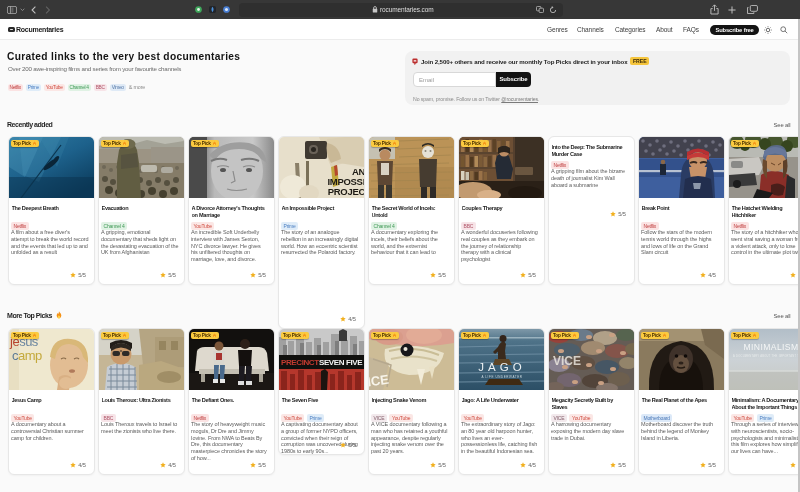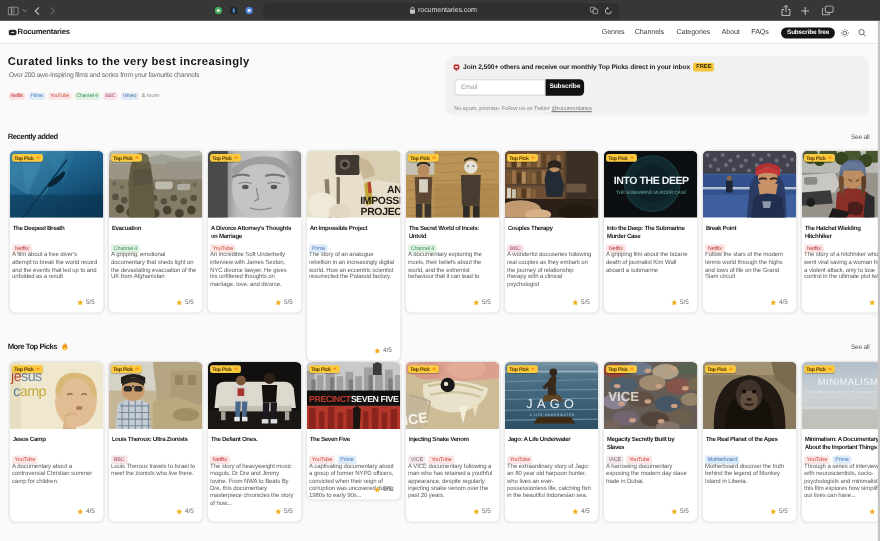--- a/index.html
+++ b/index.html
@@ -115,21 +115,21 @@
         <line x1="7.2" y1="7.2" x2="8.2" y2="8.2"></line>
         <line x1="1.8" y1="8.2" x2="2.8" y2="7.2"></line>
         <line x1="7.2" y1="2.8" x2="8.2" y2="1.8"></line>
       </g>
     </svg>
   <svg class="hicon" style="left:780px" width="8" height="8" viewBox="0 0 10 10">
       <circle cx="4" cy="4" r="3" fill="none" stroke="#555" stroke-width="1"></circle>
       <line x1="6.3" y1="6.3" x2="9" y2="9" stroke="#555" stroke-width="1"></line>
     </svg>
 </div>
-<div class="hero-title">Curated links to the very best increasingly</div>
+<div class="hero-title">Curated links to the very best documentaries</div>
 <div class="hero-sub">Over 200 awe-inspiring films and series from your favourite channels</div>
 <div class="hchips">
     <span class="hchip" style="background:#fbe3e3;color:#c04040">Netflix</span>
     <span class="hchip" style="background:#dfecf8;color:#4b7fc2">Prime</span>
     <span class="hchip" style="background:#fbe7e5;color:#cf4a3e">YouTube</span>
     <span class="hchip" style="background:#e0f2e4;color:#3f9a56">Channel 4</span>
     <span class="hchip" style="background:#f7e4e8;color:#b05568">BBC</span>
     <span class="hchip" style="background:#dfeaf6;color:#5578a8">Vimeo</span>
     <span class="more">&amp; more</span>
   </div>
@@ -451,34 +451,20 @@
       <div class="cd">A wonderful docuseries following real couples as they embark on the journey of relationship therapy with a clinical psychologist</div>
       <div class="rate">
         <svg width="6" height="6" viewBox="0 0 12 12" style="vertical-align:-1px">
           <path d="M6 0.6 L7.6 4 L11.4 4.5 L8.7 7.1 L9.3 10.9 L6 9.1 L2.7 10.9 L3.3 7.1 L0.6 4.5 L4.4 4Z" fill="#f2b01e"></path>
         </svg> 
         <span>5/5</span>
       </div>
     </div>
   </div>
 <div class="card" style="left:548px;top:136px;height:149px">
-    <div class="thumb">
-      <svg class="timg" width="85" height="61" viewBox="0 0 85 61" preserveAspectRatio="none">
-        <rect width="85" height="61" fill="#0b0f11"></rect>
-        <circle cx="44" cy="30" r="25" fill="#11292e"></circle>
-        <circle cx="44" cy="30" r="17" fill="#0d2126"></circle>
-        <circle cx="44" cy="30" r="25" fill="none" stroke="#173438" stroke-width="1.6"></circle>
-        <text x="43" y="30.5" text-anchor="middle" font-family="Liberation Sans,sans-serif" font-weight="bold" font-size="9.6" letter-spacing="-0.4" fill="#edf3f3">INTO THE DEEP</text>
-        <text x="43" y="39" text-anchor="middle" font-family="Liberation Sans,sans-serif" font-size="4.2" letter-spacing="-0.1" fill="#6da69e">THE SUBMARINE MURDER CASE</text>
-      </svg>
-      <div class="badge">Top Pick <svg width="5" height="5" viewBox="0 0 12 12" style="vertical-align:-1px">
-          <path d="M6 0.5 C6.5 2.5 9.5 3.5 9.5 7 A3.5 3.5 0 0 1 2.5 7 C2.5 5 3.5 4.3 4 3 C4.6 4 5.2 4.3 5.5 3.6 C5.9 2.7 5.6 1.6 6 .5Z" fill="#f59116"></path>
-          <path d="M6 11.5 A2 2 0 0 1 4 9.3 C4 8 5.3 7.4 5.6 6.3 C6.3 7.2 8 7.8 8 9.5 A2 2 0 0 1 6 11.5Z" fill="#fcd34d"></path>
-        </svg></div>
-    </div>
     <div class="cbody">
       <div class="ct">Into the Deep: The Submarine<br>Murder Case</div>
       <div class="chiprow">
         <span class="cchip" style="background:#fbe3e3;color:#c04040">Netflix</span>
       </div>
       <div class="cd">A gripping film about the bizarre death of journalist Kim Wall aboard a submarine</div>
       <div class="rate">
         <svg width="6" height="6" viewBox="0 0 12 12" style="vertical-align:-1px">
           <path d="M6 0.6 L7.6 4 L11.4 4.5 L8.7 7.1 L9.3 10.9 L6 9.1 L2.7 10.9 L3.3 7.1 L0.6 4.5 L4.4 4Z" fill="#f2b01e"></path>
         </svg> 

